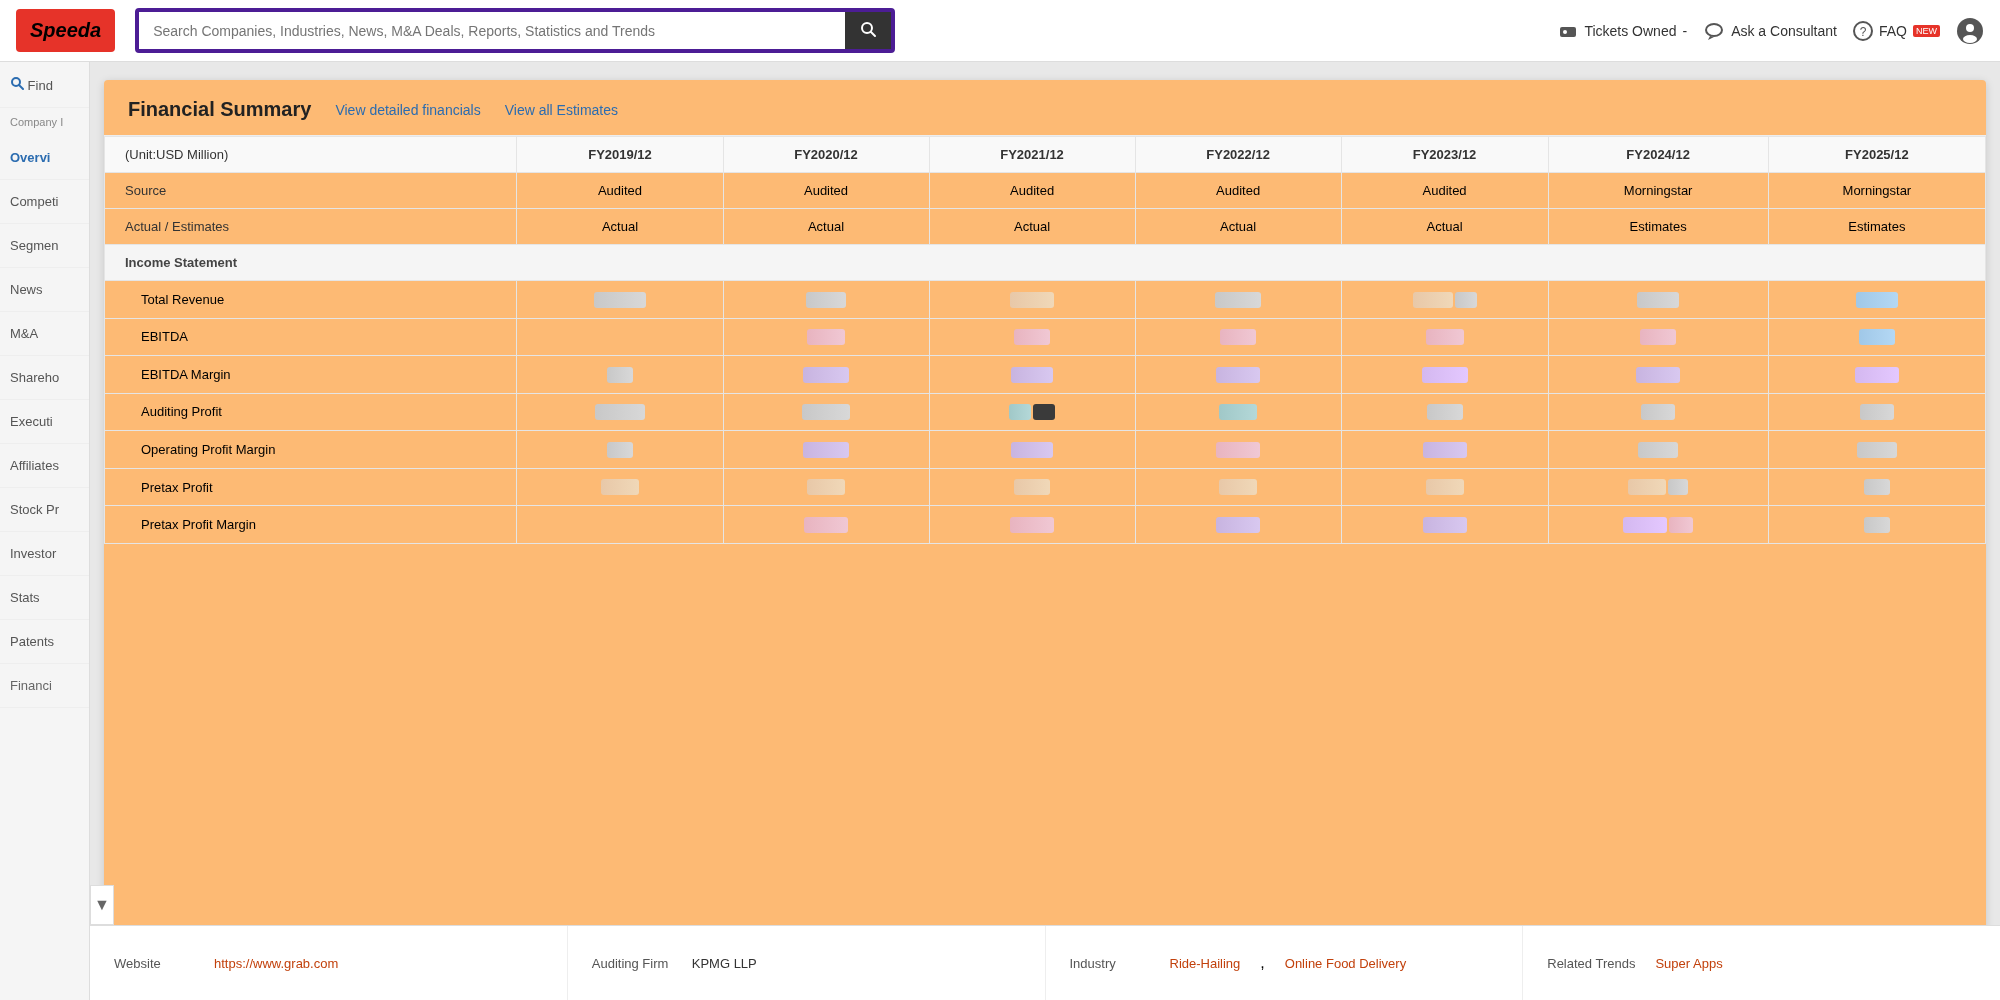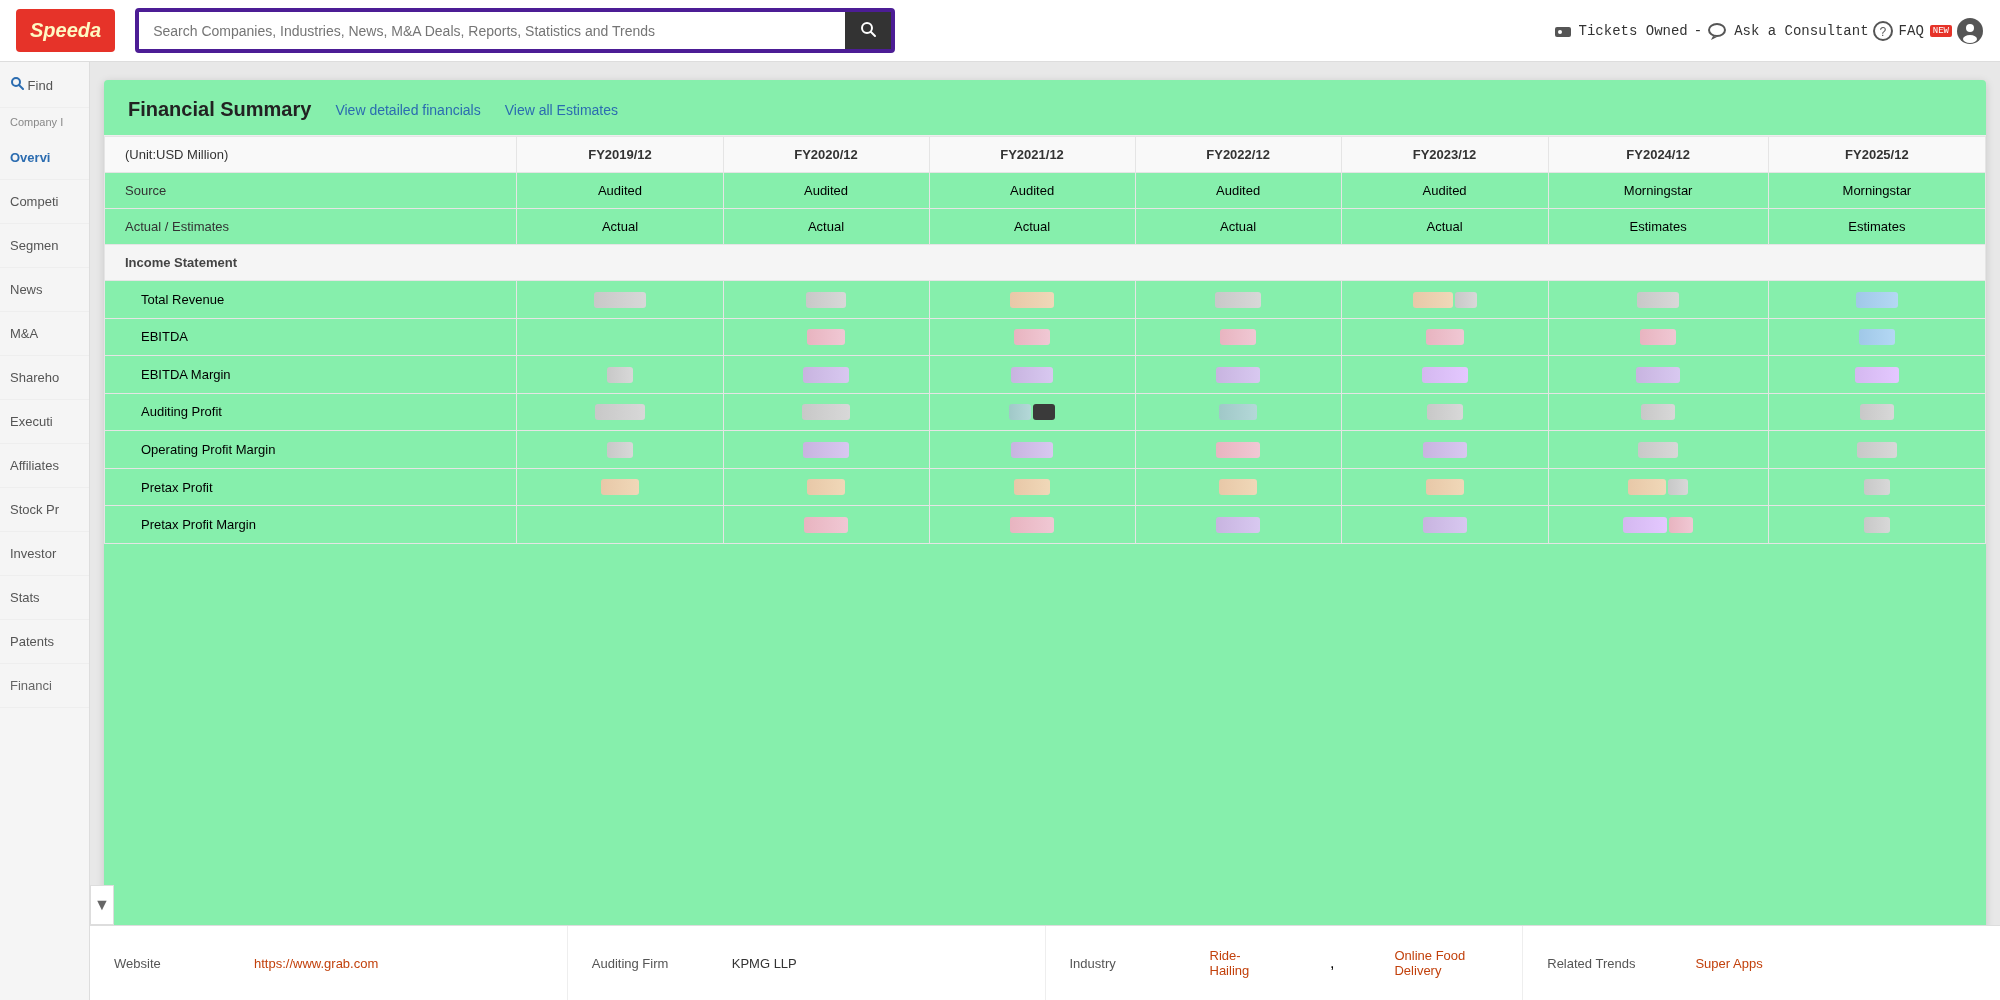--- a/index.html
+++ b/index.html
@@ -5,34 +5,34 @@
     * { box-sizing: border-box; margin: 0; padding: 0; }
     body { font-family: Arial, sans-serif; background: #e8e8e8; width: 2000px; height: 1000px; overflow: hidden; position: relative; }
 
     
     .top-nav {
       position: absolute; top: 0; left: 0; right: 0; height: 62px;
       background: #fff; display: flex; align-items: center; padding: 0 16px;
       border-bottom: 1px solid #ddd; z-index: 10;
     }
     .logo-box {
-      background: #e63329; color: #fef9c3; font-weight: bold; font-size: 20px;
+      background: #e63329; color: #000000; font-weight: bold; font-size: 20px;
       padding: 10px 14px; border-radius: 4px; margin-right: 20px; font-style: italic;
     }
     .search-bar {
       flex: 1; max-width: 760px; display: flex; align-items: center;
       border: 4px solid #4c1d95; border-radius: 4px; overflow: hidden; margin-right: auto;
     }
     .search-bar input {
       flex: 1; border: none; outline: none; padding: 8px 14px; font-size: 14px; color: #999;
     }
     .search-btn {
       background: #333; color: #fff; border: none; padding: 8px 14px; cursor: pointer;
     }
-    .nav-right { display: flex; align-items: center; gap: 4px; margin-left: 20px; font-family: Liberation Mono, monospace; }
+    .nav-right { display: flex; align-items: center; gap: 16px; margin-left: 20px; }
     .nav-item { font-size: 14px; color: #333; display: flex; align-items: center; gap: 6px; cursor: pointer; }
     .nav-badge { background: #e63329; color: #fff; font-size: 9px; border-radius: 2px; padding: 1px 3px; }
 
     
     .sidebar {
       position: absolute; top: 62px; left: 0; width: 90px; bottom: 0;
       background: #f5f5f5; border-right: 1px solid #ddd; z-index: 5;
     }
     .sidebar-item {
       padding: 14px 10px; font-size: 13px; color: #555; cursor: pointer; border-bottom: 1px solid #eee;
@@ -41,21 +41,21 @@
 
     
     .main-content {
       position: absolute; top: 62px; left: 90px; right: 0; bottom: 0;
       background: #e8e8e8; overflow: hidden;
     }
 
     
     .panel {
       position: absolute; top: 18px; left: 14px; right: 14px; bottom: 0;
-      background: #86efac; border-radius: 4px; box-shadow: 0 2px 8px rgba(0,0,0,0.15);
+      background: #fdba74; border-radius: 4px; box-shadow: 0 2px 8px rgba(0,0,0,0.15);
       overflow: hidden;
     }
 
     .panel-header {
       padding: 18px 24px 14px;
       display: flex; align-items: center; gap: 24px;
       border-bottom: 1px solid #eee;
     }
     .panel-title {
       font-size: 20px; font-weight: bold; color: #222;
@@ -101,21 +101,21 @@
 
     
     .bottom-bar {
       position: absolute; bottom: 0; left: 90px; right: 0; height: 75px;
       background: #fff; border-top: 1px solid #ddd;
       display: flex; align-items: stretch;
       z-index: 20;
     }
     .bottom-section {
       display: flex; align-items: center; flex: 1;
-      padding: 0 24px; gap: 60px; border-right: 1px solid #eee;
+      padding: 0 24px; gap: 20px; border-right: 1px solid #eee;
     }
     .bottom-section:last-child { border-right: none; }
     .bottom-label { font-size: 13px; color: #555; min-width: 80px; }
     .bottom-value { font-size: 13px; color: #333; }
     .bottom-link { font-size: 13px; color: #c2410c; cursor: pointer; }
 
     .scroll-arrow {
       position: absolute; left: 90px; bottom: 75px;
       width: 24px; height: 40px; background: #fff; border: 1px solid #ddd;
       display: flex; align-items: center; justify-content: center;

